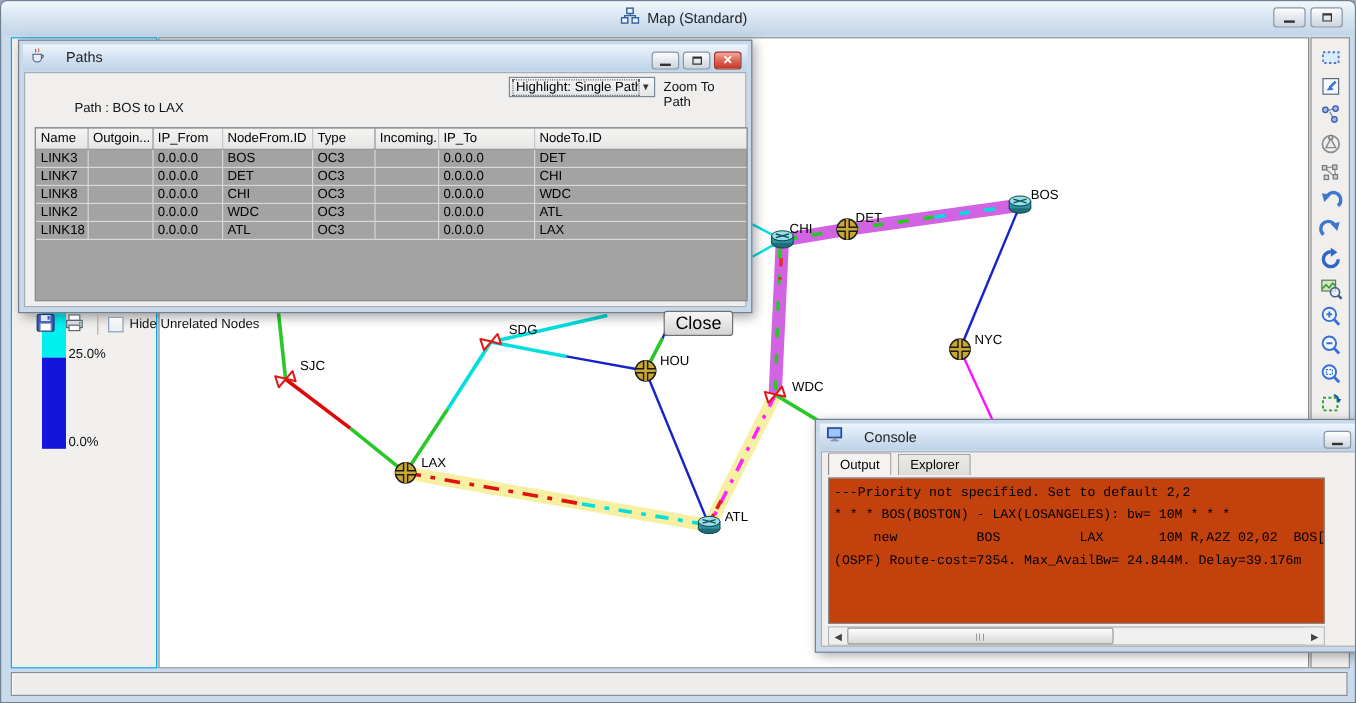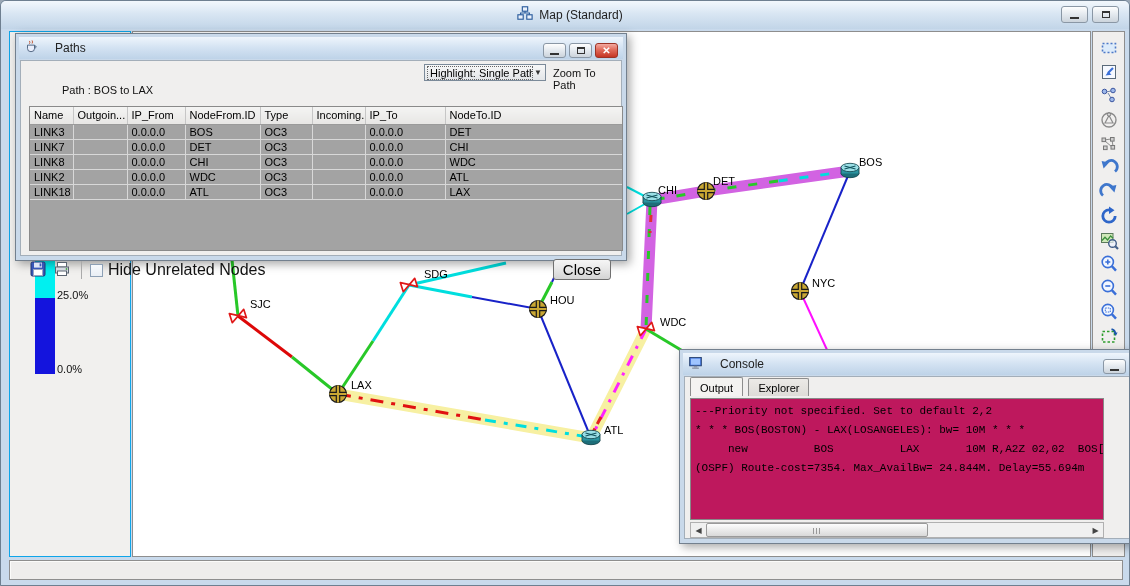--- a/index.html
+++ b/index.html
@@ -49,30 +49,30 @@
   .zoomtopath{position:absolute;left:532px;top:6px;font-size:11px;color:#111;}
   .table-wrap{position:absolute;left:8px;top:45px;width:594px;height:145px;background:#a3a3a3;border:1px solid #8a8a8a;overflow:hidden;}
   table.ptable{border-collapse:collapse;table-layout:fixed;width:594px;font-size:11px;}
   table.ptable th{background:linear-gradient(#f4f4f3,#e7e6e4);border-right:1px solid #c6c6c6;border-bottom:1px solid #9a9a9a;
     font-weight:normal;text-align:left;padding:2px 4px;height:17px;white-space:nowrap;overflow:hidden;}
   table.ptable td{border-right:1px solid #d8d8d8;border-bottom:1px solid #d8d8d8;padding:1px 4px;height:14px;white-space:nowrap;overflow:hidden;}
   .dlg-bottom{position:absolute;left:8px;top:196px;width:594px;height:26px;display:flex;align-items:center;}
   .dlg-icon{width:20px;height:20px;margin-right:4px;cursor:pointer;}
   .vsep{width:1px;height:18px;background:#aaa;margin:0 8px 0 4px;}
   .chk{width:13px;height:13px;border:1px solid #8da0b5;background:linear-gradient(#f7fafd,#e9eef4);margin-right:5px;}
-  .chklabel{font-size:16px;color:#111;}
+  .chklabel{font-size:11px;color:#111;}
   .closebtn{position:absolute;right:12px;top:2px;width:58px;height:21px;border:1px solid #707070;border-radius:3px;
     background:linear-gradient(#f5f5f5,#e8e8e8 45%,#d4d4d4);font-size:15px;font-family:"Liberation Sans",sans-serif;}
   
   #console-window{left:678px;top:348px;width:508px;height:195px;z-index:30;}
   .tabs{position:absolute;left:5px;top:0px;height:21px;}
   .tab{display:inline-block;padding:3px 9px 2px 9px;border:1px solid #8d8d8d;border-bottom:none;
     background:linear-gradient(#eceae7,#dedcd8);font-size:11px;border-radius:2px 2px 0 0;margin-right:1px;cursor:pointer;}
   .tab.active{background:#f4f3f1;padding-top:4px;position:relative;z-index:2;}
-  .console-text{position:absolute;left:5px;top:21px;width:414px;height:122px;background:#be185d;border:1px solid #888;
+  .console-text{position:absolute;left:5px;top:21px;width:414px;height:122px;background:#c2410c;border:1px solid #888;
     font-family:"Liberation Mono","DejaVu Sans Mono",monospace;font-size:11px;line-height:19px;
     padding:3px 4px;white-space:pre;overflow:hidden;}
   .hscroll{position:absolute;left:5px;top:145px;width:414px;height:16px;background:#f0f0f0;border:1px solid #b0b0b0;
     display:flex;align-items:stretch;}
   .sarrow{width:15px;display:flex;align-items:center;justify-content:center;font-size:8px;color:#444;background:#f0f0f0;cursor:pointer;}
   .strack{flex:1;position:relative;}
   .sthumb{position:absolute;left:0;top:0;height:100%;width:58%;border:1px solid #9a9a9a;border-radius:2px;
     background:linear-gradient(#fdfdfd,#d9d9d9);cursor:pointer;}
   .sthumb::after{content:"";position:absolute;left:50%;top:4px;width:8px;height:6px;transform:translateX(-50%);
     background:repeating-linear-gradient(90deg,#999 0 1px,transparent 1px 3px);}
@@ -459,21 +459,21 @@
         <button class="wbtn small">
             <span class="glyph-x">✕</span>
           </button>
       </span>
     </div>
     <div class="fbody">
       <div class="tabs">
         <span class="tab active">Output</span>
         <span class="tab">Explorer</span>
       </div>
-      <div class="console-text" id="console-output"><div>---Priority not specified. Set to default 2,2</div><div>* * * BOS(BOSTON) - LAX(LOSANGELES): bw= 10M * * *</div><div>     new          BOS          LAX       10M R,A2Z 02,02  BOS[(T</div><div>(OSPF) Route-cost=7354. Max_AvailBw= 24.844M. Delay=55.694m</div></div>
+      <div class="console-text" id="console-output"><div>---Priority not specified. Set to default 2,2</div><div>* * * BOS(BOSTON) - LAX(LOSANGELES): bw= 10M * * *</div><div>     new          BOS          LAX       10M R,A2Z 02,02  BOS[(T</div><div>(OSPF) Route-cost=7354. Max_AvailBw= 24.844M. Delay=39.176m</div></div>
       <div class="hscroll">
         <span class="sarrow">◀</span>
         <span class="strack">
             <span class="sthumb"></span>
           </span>
         <span class="sarrow">▶</span>
       </div>
     </div>
   </div>
 

